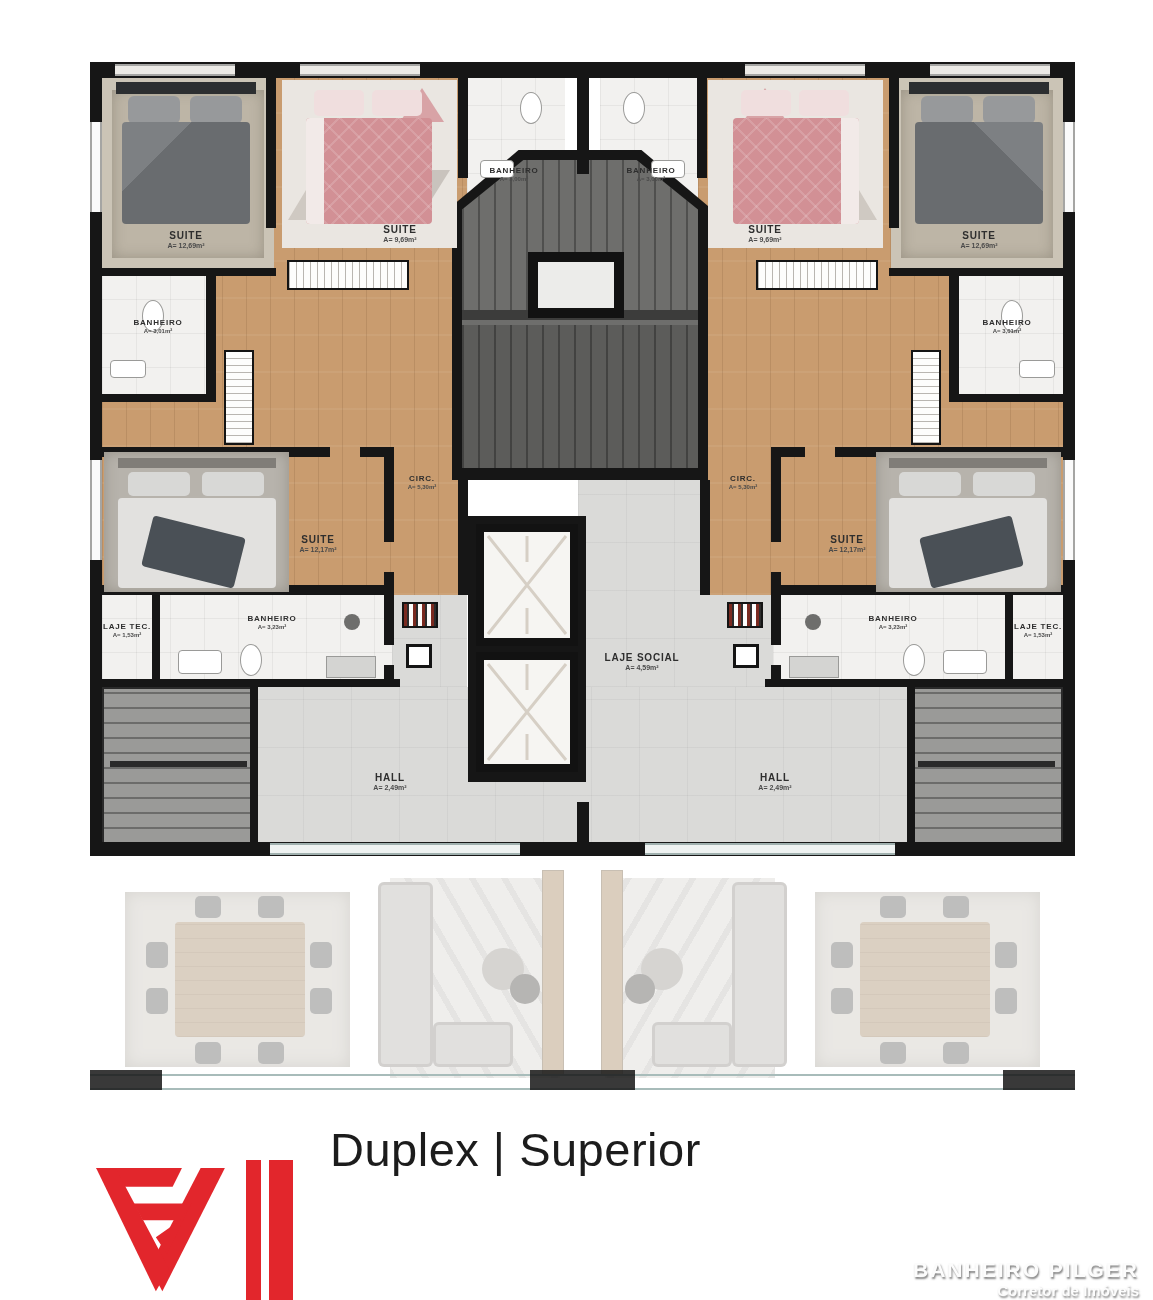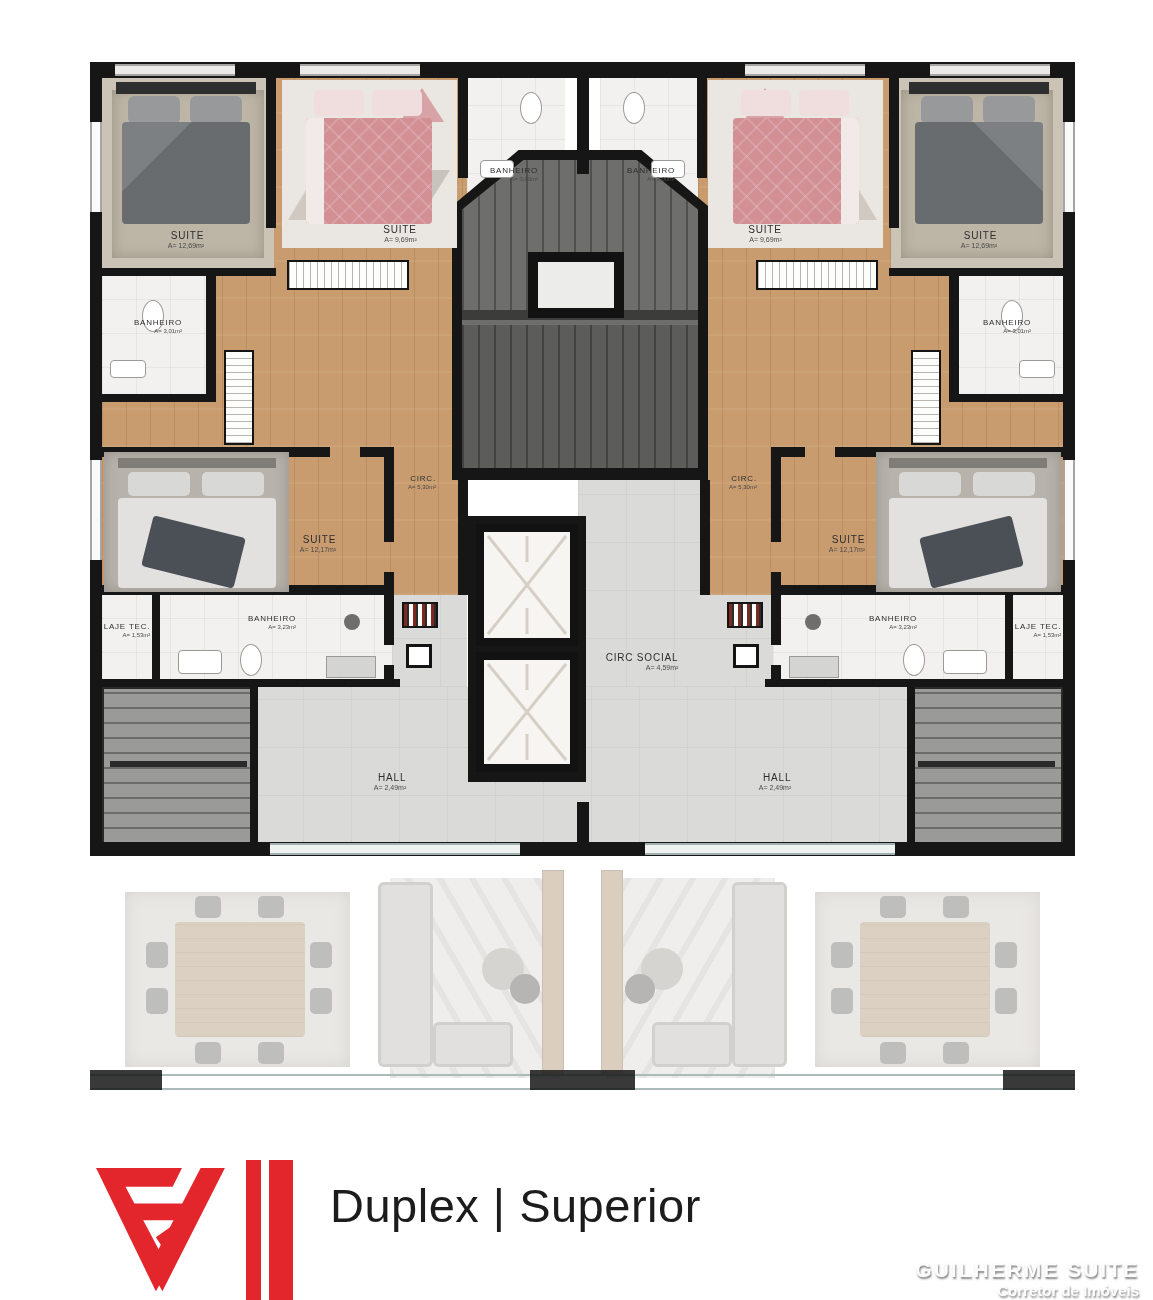--- a/index.html
+++ b/index.html
@@ -19,35 +19,35 @@
         background-image:repeating-linear-gradient(90deg,rgba(0,0,0,.04) 0 1px,transparent 1px 48px),
                          repeating-linear-gradient(0deg,rgba(0,0,0,.04) 0 1px,transparent 1px 48px);}
   .carpet{position:absolute;background:#cbc4b6;}
   .rug{position:absolute;background:#bdb5a6;box-shadow:inset 0 0 14px rgba(90,84,70,.35);}
   .win{position:absolute;background:#fafafa;border-left:2px solid #a5a5a3;border-right:2px solid #a5a5a3;box-sizing:border-box;}
   .winh{position:absolute;background:#eceae6;border-top:2px solid #a5a5a3;border-bottom:2px solid #a5a5a3;box-sizing:border-box;}
   .closet{position:absolute;background:#fdfdfc;border:2px solid #141414;box-sizing:border-box;
         background-image:repeating-linear-gradient(90deg,#b9b6b1 0 1px,transparent 1px 7px);}
   .closetv{position:absolute;background:#fdfdfc;border:2px solid #141414;box-sizing:border-box;
         background-image:repeating-linear-gradient(0deg,#b9b6b1 0 1px,transparent 1px 7px);}
-  .lbl{position:absolute;transform:translate(-50%,-50%);text-align:right;color:#2e2e2e;line-height:1.2;white-space:nowrap;z-index:30;}
+  .lbl{position:absolute;transform:translate(-50%,-50%);text-align:center;color:#2e2e2e;line-height:1.2;white-space:nowrap;z-index:30;font-weight:bold;}
   .lbl .rn{display:block;font-size:10px;letter-spacing:.8px;}
   .lbl .ra{display:block;font-size:7px;color:#4a4a4a;}
   .lbl.small .rn{font-size:8px;}
   .lbl.small .ra{font-size:6px;}
   .fixture{position:absolute;background:#fff;border:1px solid #9a9a98;box-sizing:border-box;}
   .stairs{position:absolute;background:#9a9a98;
         background-image:repeating-linear-gradient(0deg,rgba(0,0,0,.30) 0 2px,transparent 2px 15px);
         box-shadow:inset 0 0 0 2px #2a2a2a;}
   .treads{position:absolute;background-image:repeating-linear-gradient(90deg,rgba(0,0,0,.28) 0 2px,transparent 2px 16px);}
   .ghost{position:absolute;left:0;top:794px;width:985px;height:239px;opacity:.5;filter:saturate(.65) contrast(.93);}
   .sofa{position:absolute;background:#ccc8c1;border-radius:6px;box-shadow:inset 0 0 0 3px rgba(120,116,108,.4);}
   .chair{position:absolute;width:26px;height:22px;background:#7f7f7d;border-radius:5px;}
   .glass{position:absolute;background:#eef2f1;border-top:2px solid #9fb0ae;border-bottom:2px solid #9fb0ae;box-sizing:border-box;height:12px;}
-  .footer-title{position:absolute;left:330px;top:1178px;font-size:47px;color:#1c1c1c;letter-spacing:.5px;}
+  .footer-title{position:absolute;left:330px;top:1122px;font-size:47px;color:#1c1c1c;letter-spacing:.5px;}
   .agent{position:absolute;right:14px;text-align:right;color:#fcfcfc;}
   .agent .nm{font-size:21px;font-weight:bold;letter-spacing:2px;text-shadow:1px 2px 2px rgba(110,110,110,.85);}
   .agent .rl{font-size:15px;text-shadow:1px 2px 2px rgba(110,110,110,.8);font-weight:bold;}
   .bar{position:absolute;background:#e2262c;}
 </style>
 </head>
 <body>
 
 <div class="page">
 
@@ -299,21 +299,21 @@
     </div>
     <div class="lbl" style="left:300px;top:720px;">
       <span class="rn">HALL</span>
       <span class="ra">A= 2,49m²</span>
     </div>
     <div class="lbl" style="left:685px;top:720px;">
       <span class="rn">HALL</span>
       <span class="ra">A= 2,49m²</span>
     </div>
     <div class="lbl" style="left:552px;top:600px;">
-      <span class="rn">CIRC SOCIAL</span>
+      <span class="rn">LAJE SOCIAL</span>
       <span class="ra">A= 4,59m²</span>
     </div>
 
     <div class="ghost">
 
       <div class="abs" style="left:35px;top:36px;width:225px;height:175px;background:#ded8cd;box-shadow:inset 0 0 16px rgba(120,112,96,.4);"></div>
       <div class="abs" style="left:85px;top:66px;width:130px;height:115px;background:#c9a374;border-radius:4px;background-image:repeating-linear-gradient(0deg,rgba(90,60,30,.15) 0 1px,transparent 1px 14px);"></div>
       <div class="chair" style="left:105px;top:40px;"></div>
       <div class="chair" style="left:168px;top:40px;"></div>
       <div class="chair" style="left:105px;top:186px;"></div>
@@ -364,16 +364,16 @@
         <polygon points="6,14 28,16 84,122 70,146"></polygon>
         <polygon points="46,52 108,52 98,70 56,70"></polygon>
         <polygon points="96,70 108,52 82,106 70,88"></polygon>
       </g>
     </svg>
   </div>
   <div class="bar" style="left:246px;top:1160px;width:15px;height:140px;"></div>
   <div class="bar" style="left:269px;top:1160px;width:24px;height:140px;"></div>
   <div class="footer-title">Duplex | Superior</div>
   <div class="agent" style="top:1258px;">
-    <div class="nm">GUILHERME SUITE</div>
+    <div class="nm">BANHEIRO PILGER</div>
     <div class="rl">Corretor de Imóveis</div>
   </div>
 </div>
 
 </body></html>

